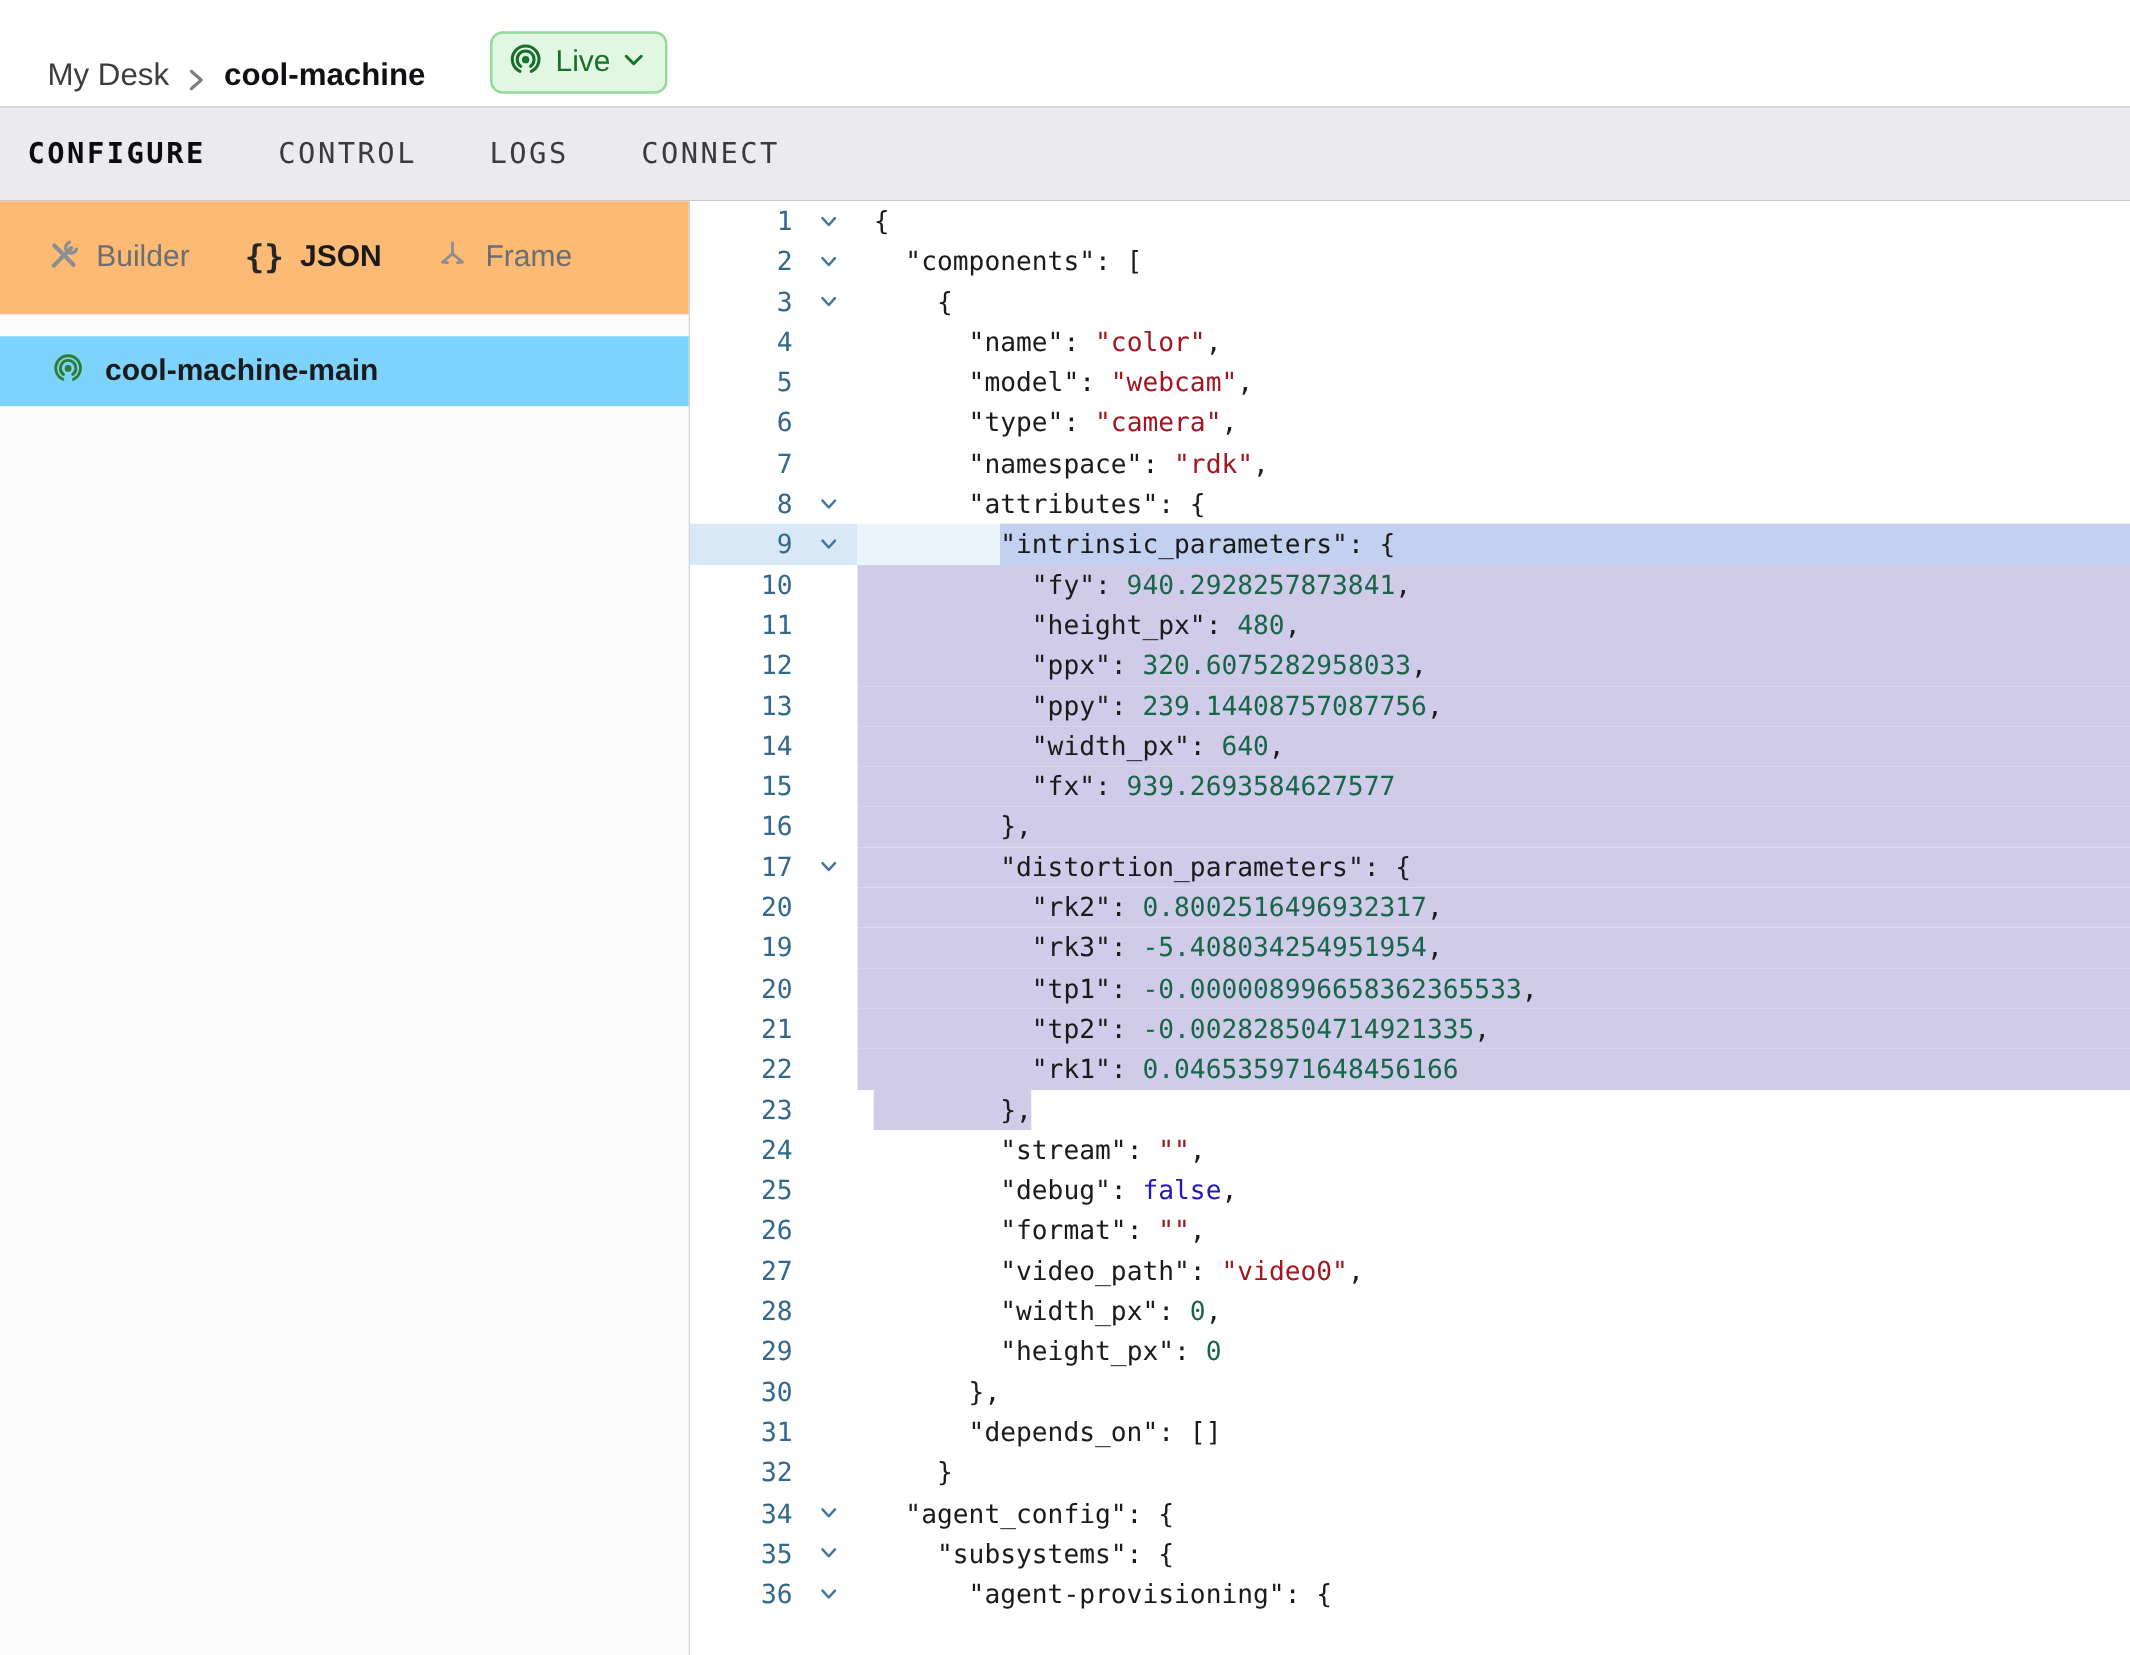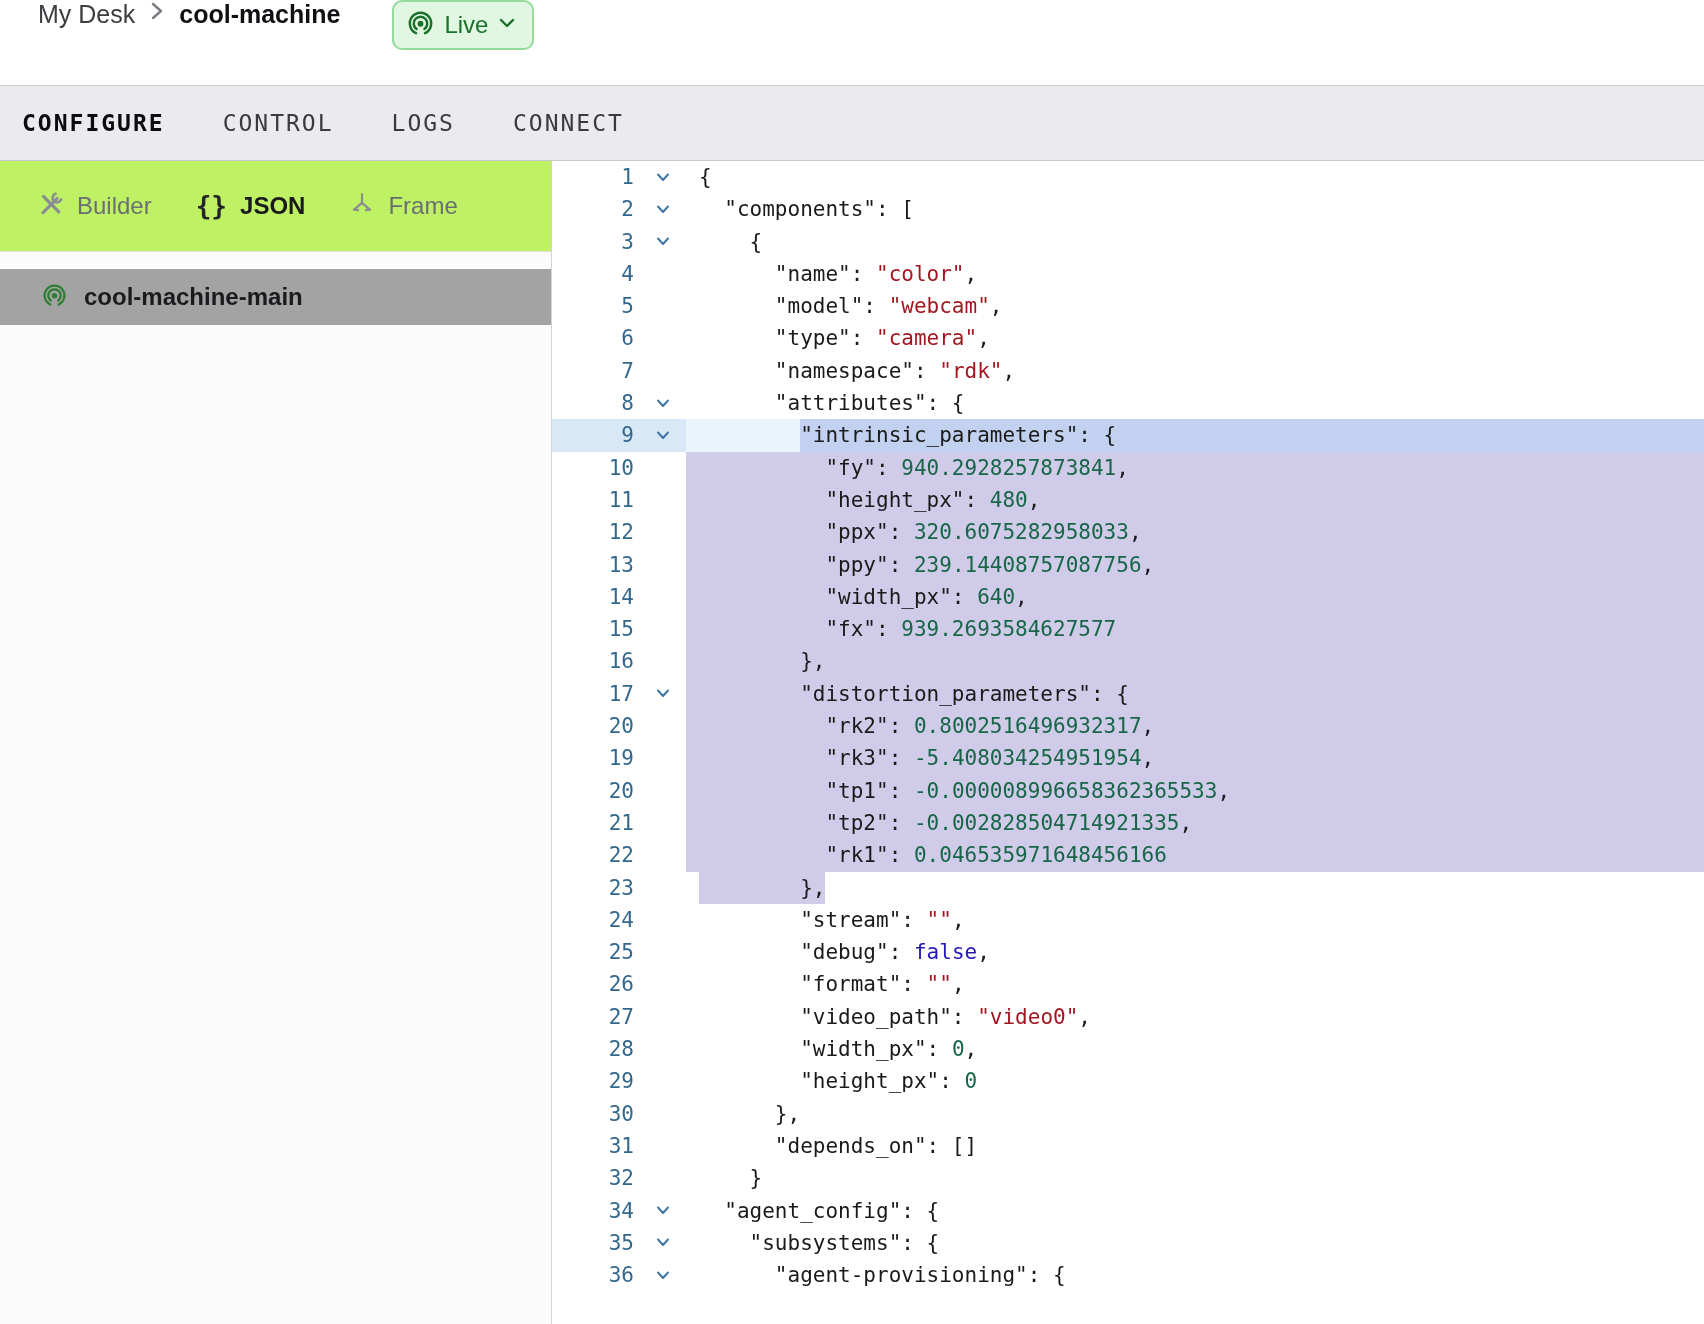--- a/index.html
+++ b/index.html
@@ -2,49 +2,49 @@
 <html><head>
 <meta charset="utf-8">
 <style>
   * { margin:0; padding:0; box-sizing:border-box; }
   html,body { width:1704px; height:1324px; overflow:hidden; background:#fff;
               font-family:"Liberation Sans", sans-serif; }
   #page { position:relative; width:1704px; height:1324px; background:#fff; }
 
   
   .header { position:absolute; top:0; left:0; right:0; height:75px;
-            display:flex; align-items:flex-start; padding-left:38px; background:#fff; }
+            display:flex; align-items:flex-end; padding-left:38px; background:#fff; }
   .crumb-parent { font-size:25px; color:#3c3c41; }
   .crumb-sep { margin:0 14px; display:flex; align-items:center; }
   .crumb-current { font-size:25px; font-weight:700; color:#101014; }
   .live-badge { margin-left:52px; height:50px; padding:0 16px 0 13px; display:flex;
                 align-items:center; gap:10px; background:#e2f7e2; border:2px solid #93da9b;
                 border-radius:10px; cursor:pointer; }
   .live-label { font-size:24px; color:#19702b; font-weight:500; }
 
   
   .tabbar { position:absolute; top:85px; left:0; right:0; height:76px; background:#ebebee;
             border-top:1px solid #c9c9ce; border-bottom:1px solid #c9c9ce;
             display:flex; align-items:center; padding-left:22px; gap:58px; }
   .tab { font-family:"DejaVu Sans Mono", monospace; font-size:23px; letter-spacing:2px;
          color:#3a3a3f; cursor:pointer; }
   .tab.active { font-weight:700; color:#0c0c0e; }
 
   
   .main { position:absolute; top:161px; left:0; right:0; bottom:0; display:flex; }
   .sidebar { width:552px; flex:none; background:#fbfbfb; border-right:1px solid #d4d4d8;
              display:flex; flex-direction:column; }
-  .view-toggle { height:91px; flex:none; background:#bef264; border-bottom:1px solid #e3e3e5;
+  .view-toggle { height:91px; flex:none; background:#fdba74; border-bottom:1px solid #e3e3e5;
                  display:flex; align-items:center; padding-left:38px; gap:44px; }
   .toggle-item { display:flex; align-items:center; gap:13px; cursor:pointer; }
   .toggle-item .tlabel { font-size:24px; color:#6b6e73; }
   .toggle-item.active .tlabel { font-weight:700; color:#1a1a1d; }
   .braces { font-family:"DejaVu Sans Mono", monospace; font-size:26px; font-weight:700; color:#26262a; }
   .parts-list { padding-top:17px; }
-  .part-row { height:56px; background:#a3a3a3; display:flex; align-items:center;
+  .part-row { height:56px; background:#7dd3fc; display:flex; align-items:center;
               padding-left:42px; gap:17px; cursor:pointer; }
   .part-label { font-size:24px; font-weight:700; color:#1b1b1f; }
 
   
   .editor { flex:1; background:#fff; overflow:hidden; position:relative;
             font-family:"DejaVu Sans Mono", monospace; font-size:21px; }
   .cm-line { display:flex; height:32.3px; line-height:32.3px; align-items:stretch; }
   .gut-num { width:88px; flex:none; text-align:right; color:#33688c; padding-right:6px;
              font-size:21px; }
   .gut-fold { width:46px; flex:none; display:flex; align-items:center; justify-content:center;

